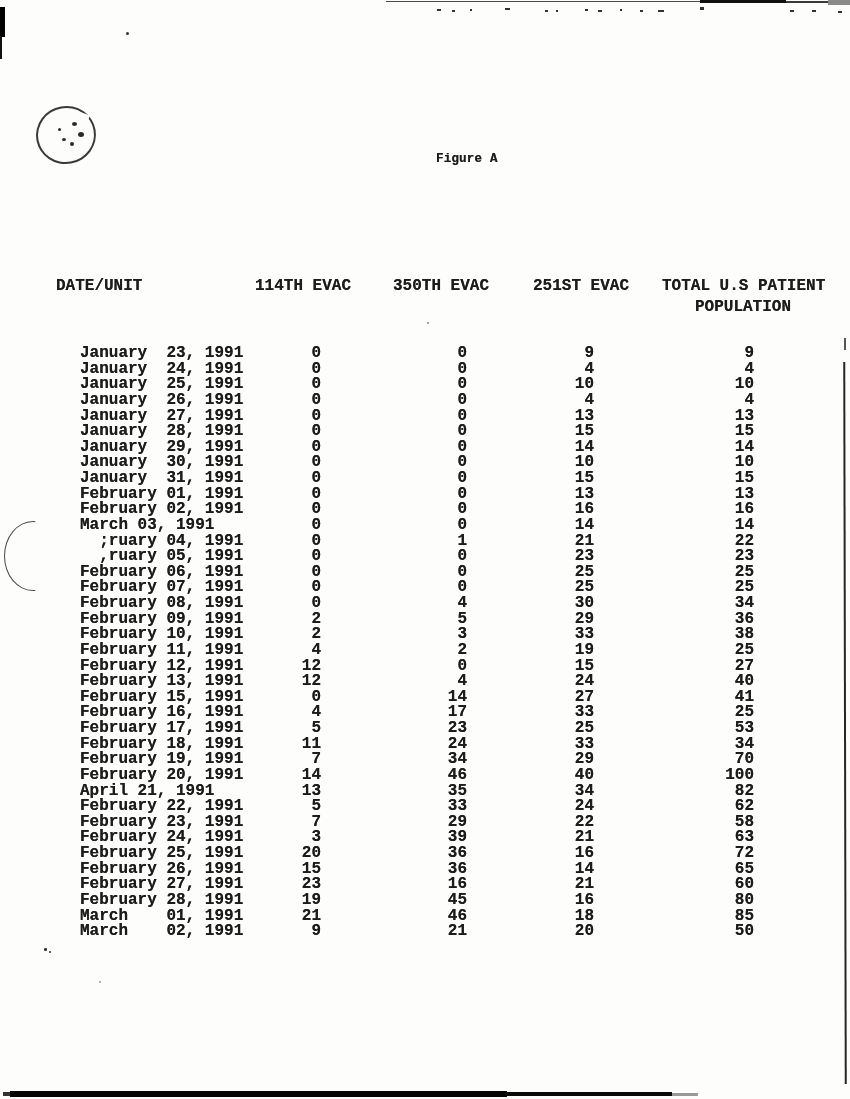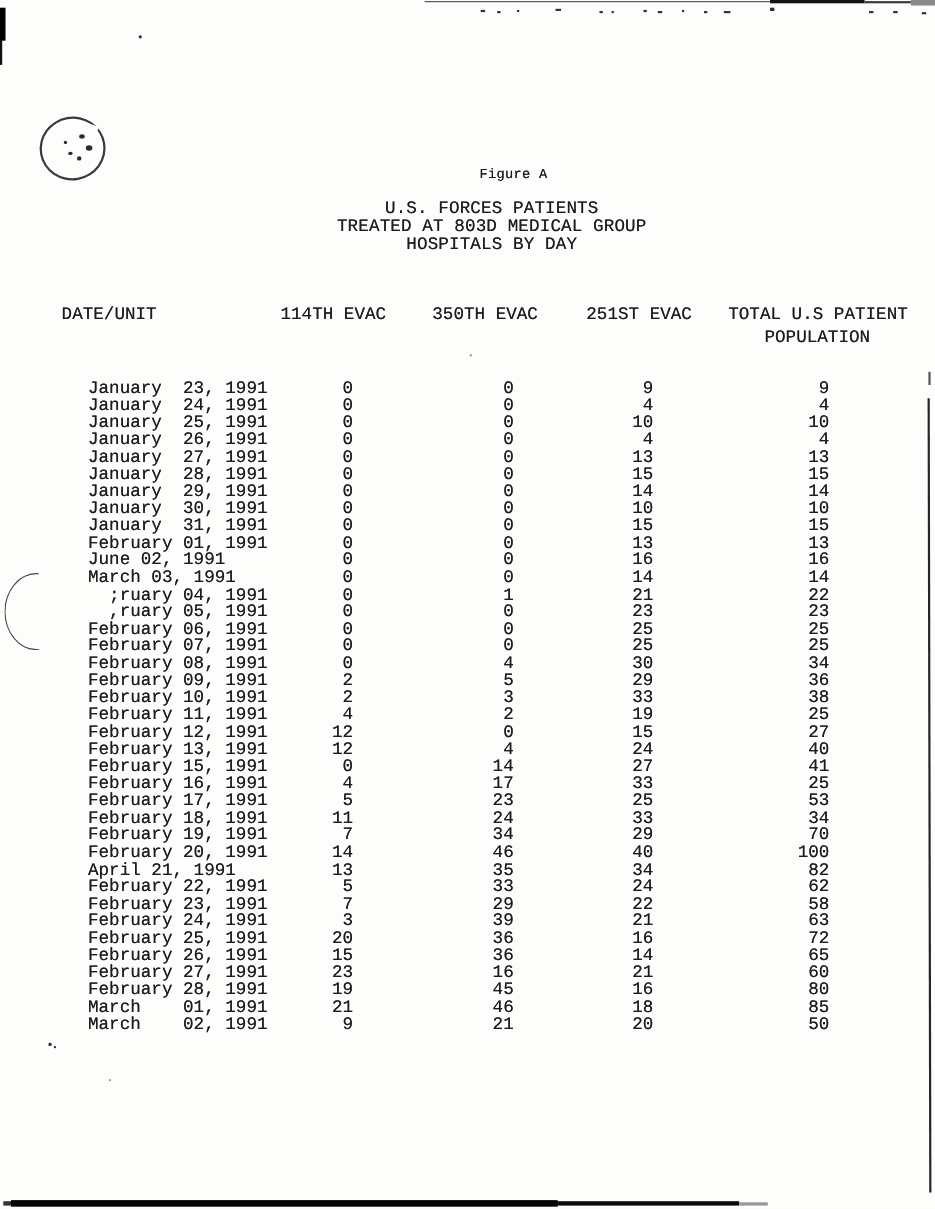--- a/index.html
+++ b/index.html
@@ -1,20 +1,20 @@
 <!DOCTYPE html>
 <html><head>
 <meta charset="utf-8">
 <style>
   html,body{margin:0;padding:0;background:#e8e8e8;}
   .page{
     position:relative;width:850px;height:1099px;margin:0 auto;
     background:#fdfdfc;overflow:hidden;
     font-family:"Liberation Mono","DejaVu Sans Mono",monospace;
-    font-weight:normal;color:#1c1c1c;
+    font-weight:bold;color:#1c1c1c;
   }
   .ink{text-shadow:0 0 .6px rgba(25,25,25,.8);}
   
   .figure-label{position:absolute;left:436px;top:152px;font-size:12.5px;letter-spacing:.2px;}
   .doc-title{position:absolute;left:44px;top:183px;width:806px;text-align:center;
              font-size:16px;line-height:15.8px;letter-spacing:.1px;}
   .thead span{position:absolute;font-size:16px;white-space:pre;}
   .th-date{left:56px;top:277px;}
   .th-c1{left:255px;top:277px;}
   .th-c2{left:393px;top:277px;}
@@ -83,25 +83,20 @@
   <div class="stamp-dot" style="left:72px;top:122px;width:5px;height:4px;"></div>
   <div class="stamp-dot" style="left:78px;top:132px;width:6px;height:5px;"></div>
   <div class="stamp-dot" style="left:70px;top:142px;width:4px;height:4px;"></div>
   <div class="stamp-dot" style="left:58px;top:128px;width:3px;height:3px;"></div>
   <div class="stamp-dot" style="left:62px;top:138px;width:4px;height:3px;"></div>
 
   <div class="hole-arc"></div>
 
   <div class="figure-label ink">Figure A</div>
 
-  <div class="doc-title ink">
-    <div>U.S. FORCES PATIENTS</div>
-    <div>TREATED AT 803D MEDICAL GROUP</div>
-    <div>HOSPITALS BY DAY</div>
-  </div>
 
   <div class="thead ink">
     <span class="th-date">DATE/UNIT</span>
     <span class="th-c1">114TH EVAC</span>
     <span class="th-c2">350TH EVAC</span>
     <span class="th-c3">251ST EVAC</span>
     <span class="th-c4a">TOTAL U.S PATIENT</span>
     <span class="th-c4b">POPULATION</span>
   </div>
 
@@ -180,21 +175,21 @@
 
     <div class="row">
       <span class="cd">February 01, 1991</span>
       <span class="cn c1">0</span>
       <span class="cn c2">0</span>
       <span class="cn c3">13</span>
       <span class="cn c4">13</span>
     </div>
 
     <div class="row">
-      <span class="cd">June 02, 1991</span>
+      <span class="cd">February 02, 1991</span>
       <span class="cn c1">0</span>
       <span class="cn c2">0</span>
       <span class="cn c3">16</span>
       <span class="cn c4">16</span>
     </div>
 
     <div class="row">
       <span class="cd">March 03, 1991</span>
       <span class="cn c1">0</span>
       <span class="cn c2">0</span>

